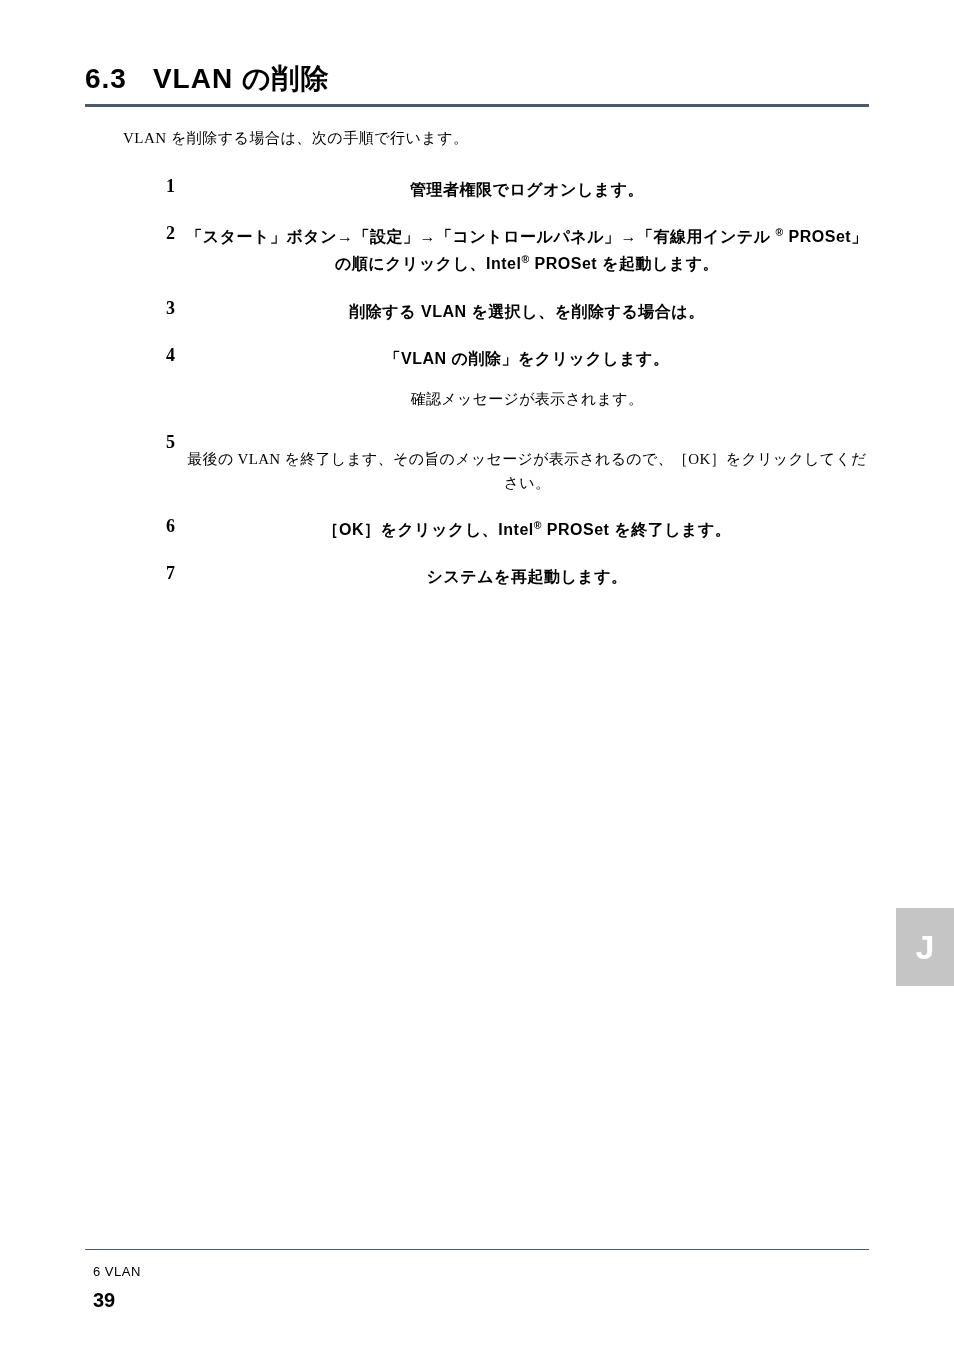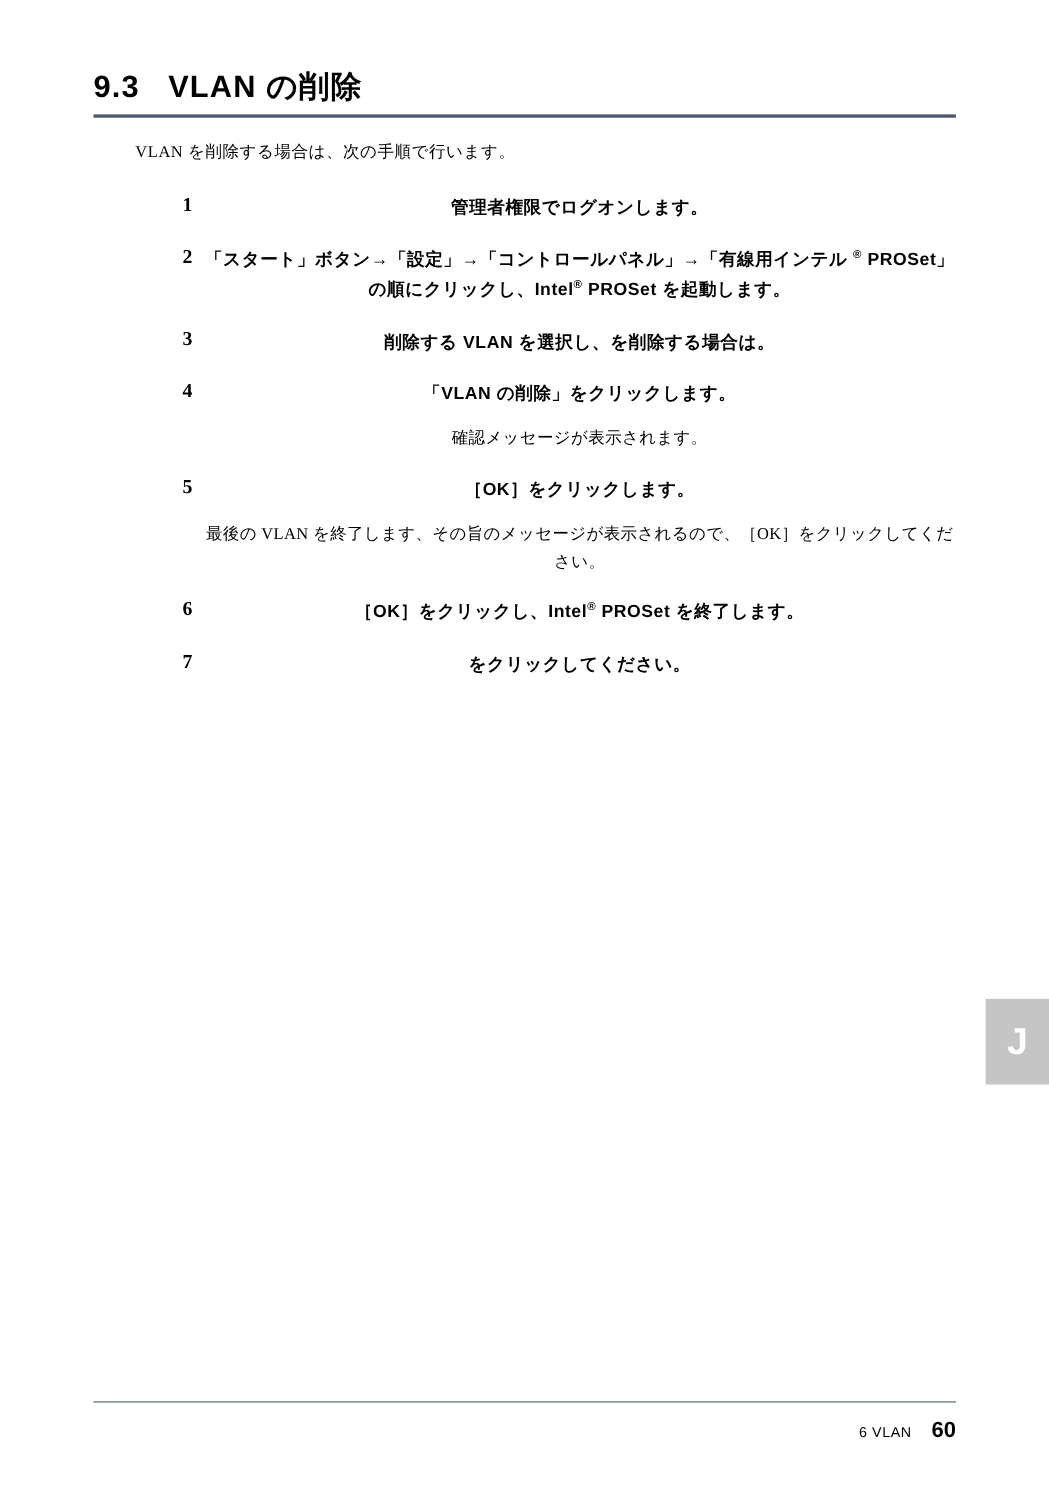--- a/index.html
+++ b/index.html
@@ -95,39 +95,40 @@
       position: absolute;
       bottom: 40px;
       left: 85px;
       right: 85px;
       border-top: 1.5px solid #4a5a6a;
       padding-top: 14px;
       display: flex;
       justify-content: flex-end;
       align-items: baseline;
       gap: 10px;
+      flex-direction: column;
     }
     .footer-chapter {
       font-size: 13px;
       font-family: Arial, "Hiragino Kaku Gothic Pro", sans-serif;
       letter-spacing: 0.5px;
     }
     .footer-page {
       font-size: 20px;
       font-weight: bold;
       font-family: Arial, sans-serif;
       margin-left: 8px;
     }
   </style>
 </head>
 <body>
 
 <div class="page-content">
   <h2 class="section-heading">
-    <span class="section-number">9.3</span><span>VLAN の削除</span>
+    <span class="section-number">6.3</span><span>VLAN の削除</span>
   </h2>
 
   <p class="intro-text">VLAN を削除する場合は、次の手順で行います。</p>
 
   <ol class="steps-list">
     <li class="step-item">
       <span class="step-number">1</span>
       <div class="step-body">
         <div class="step-title">管理者権限でログオンします。</div>
       </div>
@@ -147,37 +148,36 @@
     <li class="step-item">
       <span class="step-number">4</span>
       <div class="step-body">
         <div class="step-title">「VLAN の削除」をクリックします。</div>
         <div class="step-desc">確認メッセージが表示されます。</div>
       </div>
     </li>
     <li class="step-item">
       <span class="step-number">5</span>
       <div class="step-body">
-        <div class="step-title">［OK］をクリックします。</div>
         <div class="step-desc">最後の VLAN を終了します、その旨のメッセージが表示されるので、［OK］をクリックしてください。</div>
       </div>
     </li>
     <li class="step-item">
       <span class="step-number">6</span>
       <div class="step-body">
         <div class="step-title">［OK］をクリックし、Intel<sup>®</sup> PROSet を終了します。</div>
       </div>
     </li>
     <li class="step-item">
       <span class="step-number">7</span>
       <div class="step-body">
-        <div class="step-title">をクリックしてください。</div>
+        <div class="step-title">システムを再起動します。</div>
       </div>
     </li>
   </ol>
 </div>
 
 <div class="side-tab">J</div>
 
 <div class="footer">
   <span class="footer-chapter">6  VLAN</span>
-  <span class="footer-page">60</span>
+  <span class="footer-page">39</span>
 </div>
 
 </body></html>

